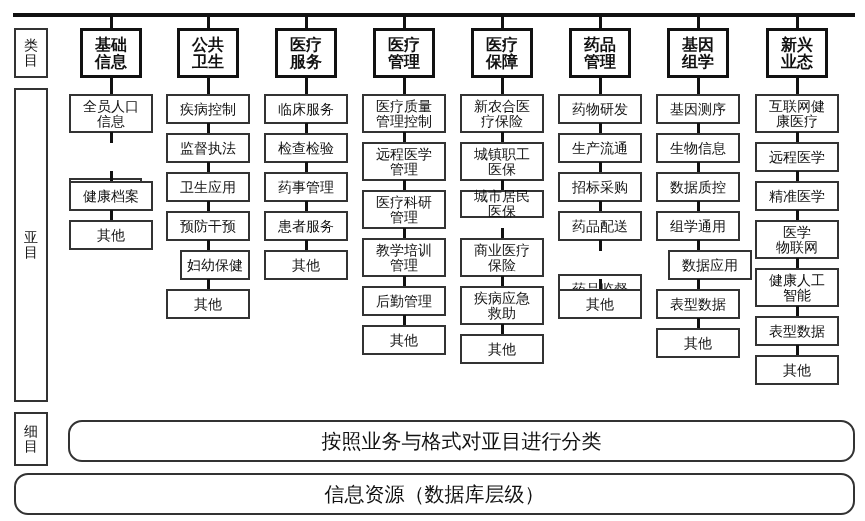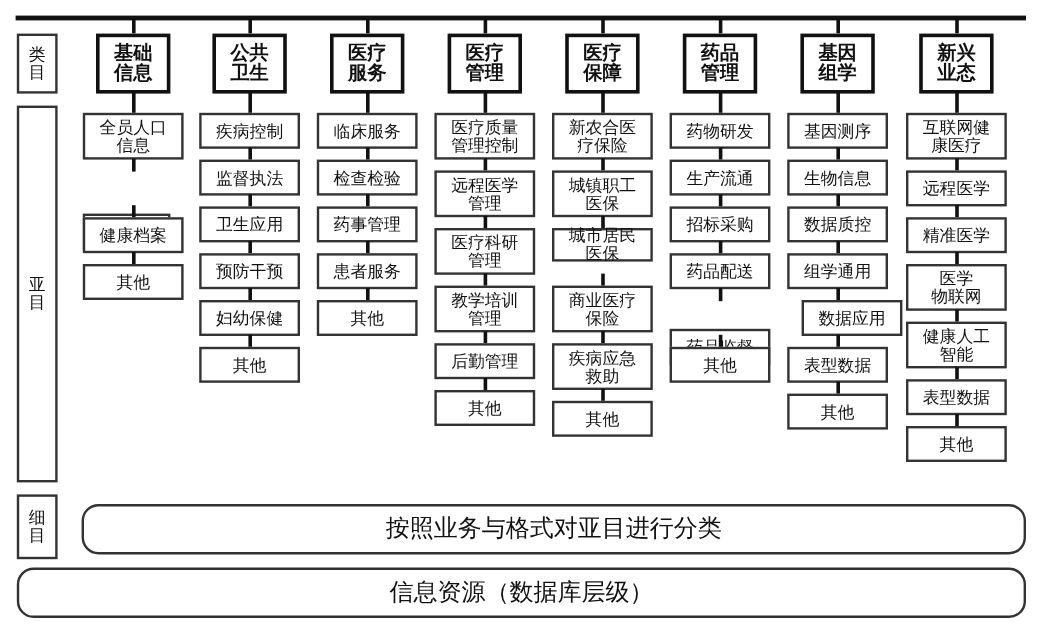--- a/index.html
+++ b/index.html
@@ -82,21 +82,21 @@
 卫生</div>
       <div class="vline" style="left: 206.5px; top: 77px; height: 18px;"></div>
       <div class="box tall" style="left: 166px; top: 94px; width: 84px; height: 30px;">疾病控制</div>
       <div class="vline" style="left: 206.5px; top: 123px; height: 11px;"></div>
       <div class="box tall" style="left: 166px; top: 133px; width: 84px; height: 30px;">监督执法</div>
       <div class="vline" style="left: 206.5px; top: 162px; height: 11px;"></div>
       <div class="box tall" style="left: 166px; top: 172px; width: 84px; height: 30px;">卫生应用</div>
       <div class="vline" style="left: 206.5px; top: 201px; height: 11px;"></div>
       <div class="box tall" style="left: 166px; top: 211px; width: 84px; height: 30px;">预防干预</div>
       <div class="vline" style="left: 206.5px; top: 240px; height: 11px;"></div>
-      <div class="box tall" style="left: 166px; top: 250px; width: 84px; height: 30px;">妇幼保健</div>
+      <div class="box tall" style="left: 180px; top: 250px; width: 70px; height: 30px;">妇幼保健</div>
       <div class="vline" style="left: 206.5px; top: 279px; height: 11px;"></div>
       <div class="box tall" style="left: 166px; top: 289px; width: 84px; height: 30px;">其他</div>
       <div class="vline" style="left: 304.5px; top: 15px; height: 13px;"></div>
       <div class="box head" style="left: 275px; top: 28px; width: 62px; height: 50px;">医疗
 服务</div>
       <div class="vline" style="left: 304.5px; top: 77px; height: 18px;"></div>
       <div class="box tall" style="left: 264px; top: 94px; width: 84px; height: 30px;">临床服务</div>
       <div class="vline" style="left: 304.5px; top: 123px; height: 11px;"></div>
       <div class="box tall" style="left: 264px; top: 133px; width: 84px; height: 30px;">检查检验</div>
       <div class="vline" style="left: 304.5px; top: 162px; height: 11px;"></div>

